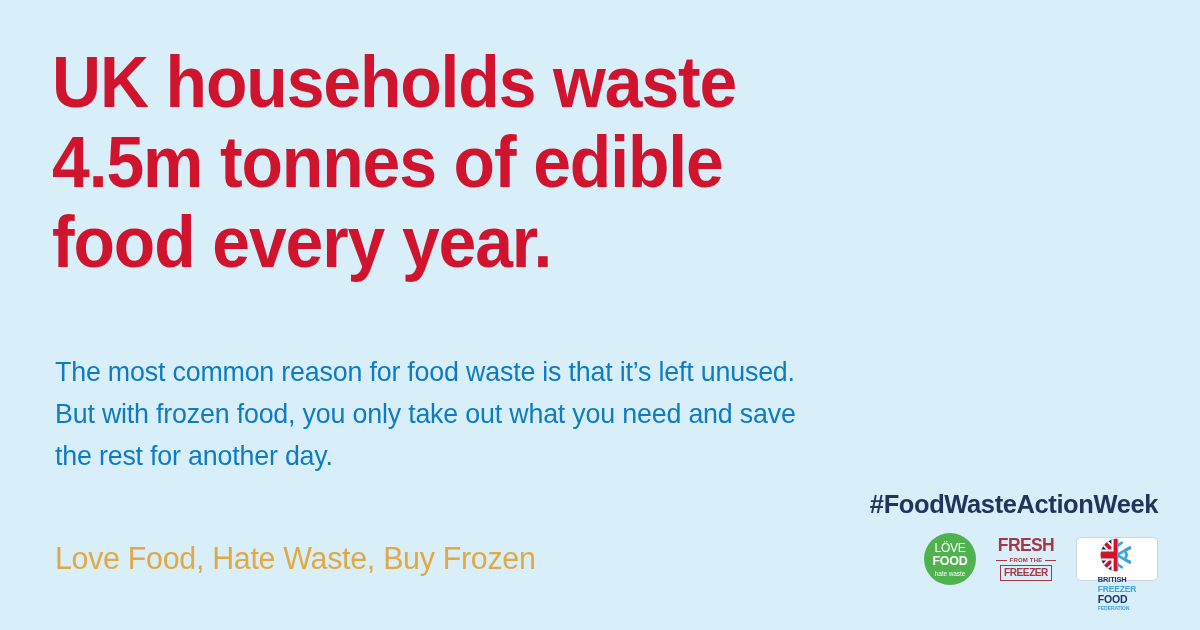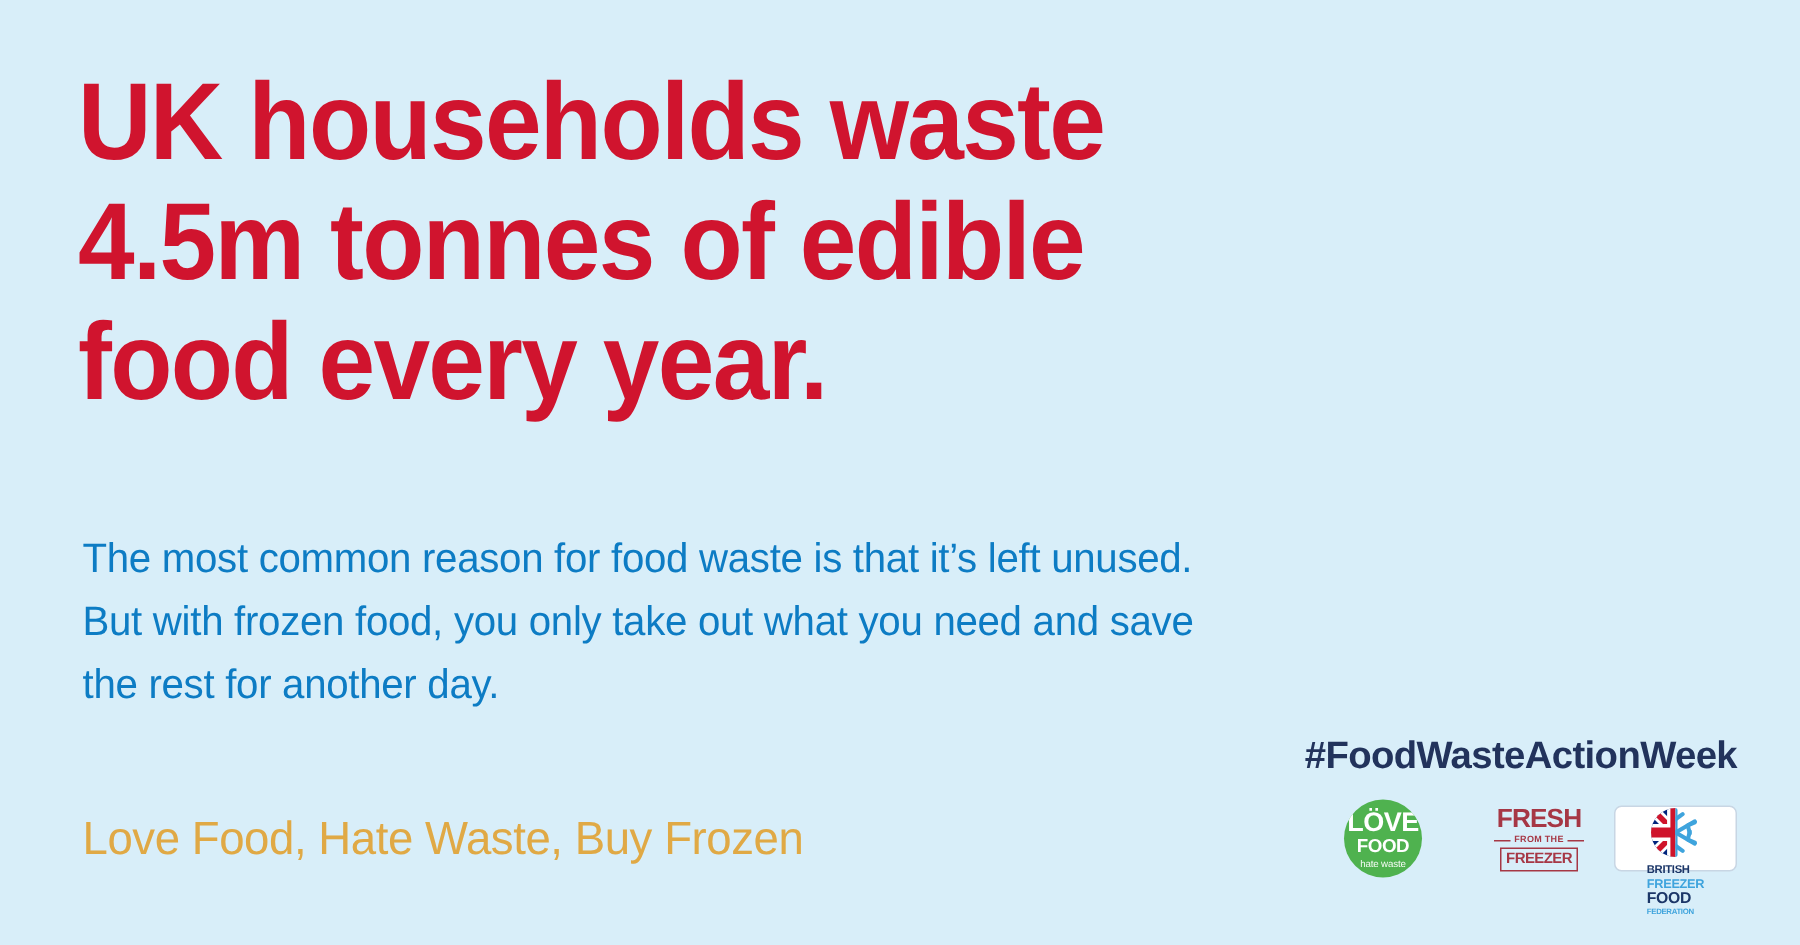--- a/index.html
+++ b/index.html
@@ -112,22 +112,22 @@
     color: #ffffff;
     display: flex;
     flex-direction: column;
     align-items: center;
     justify-content: center;
     line-height: 1;
     overflow: hidden;
   }
   .lfhw-love {
     font-family: "Liberation Sans", sans-serif;
-    font-weight: bold;
-    font-size: 18px;
+    font-weight: normal;
+    font-size: 12px;
     letter-spacing: -0.3px;
     margin-top: 1px;
   }
   .lfhw-food {
     font-family: "Liberation Sans", sans-serif;
     font-weight: bold;
     font-size: 12.5px;
     letter-spacing: -0.3px;
     margin-top: 1px;
   }
@@ -140,21 +140,20 @@
   }
 
   
   .logo-fftf {
     width: 60px;
     color: #a63745;
     display: flex;
     flex-direction: column;
     align-items: center;
     line-height: 1;
-    margin-left: 28px;
   }
   .fftf-fresh {
     font-family: "Liberation Sans", sans-serif;
     font-weight: bold;
     font-size: 17.5px;
     letter-spacing: -0.6px;
   }
   .fftf-band {
     display: flex;
     align-items: center;

